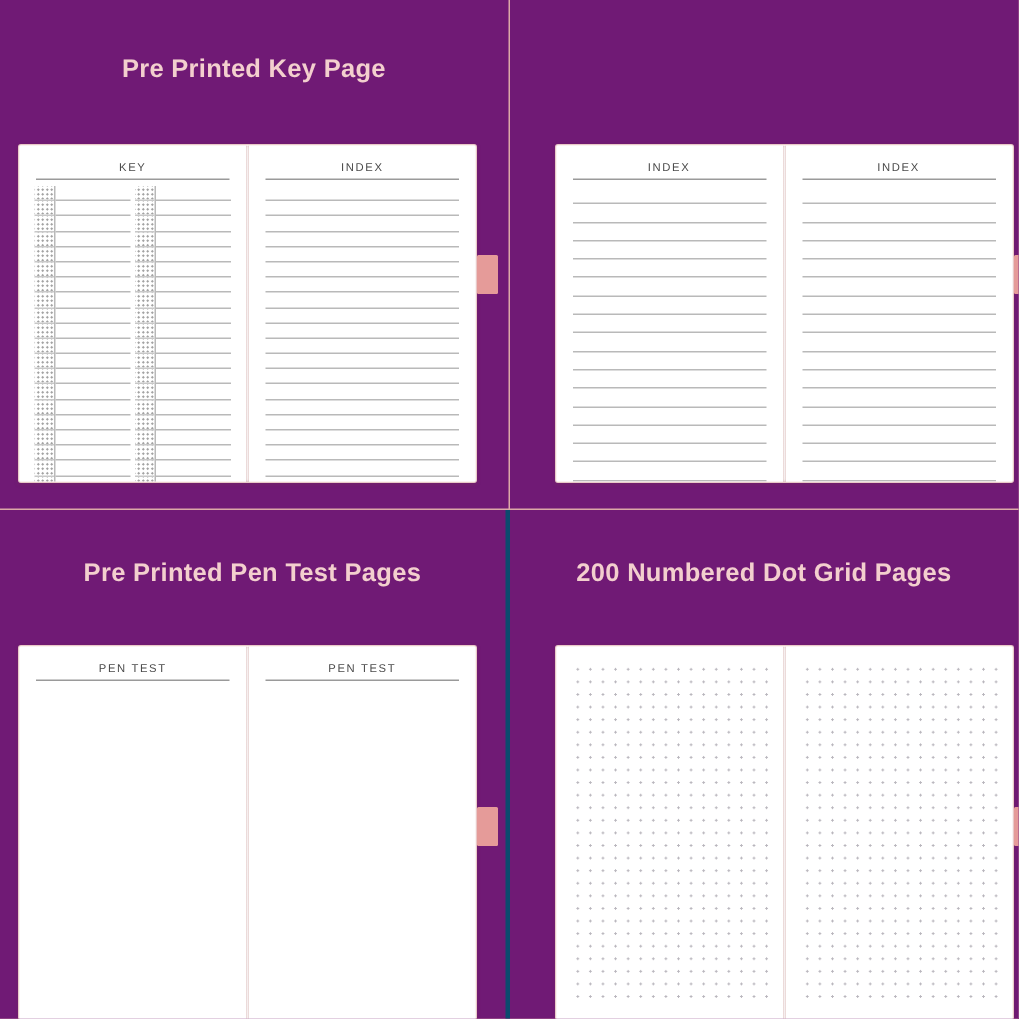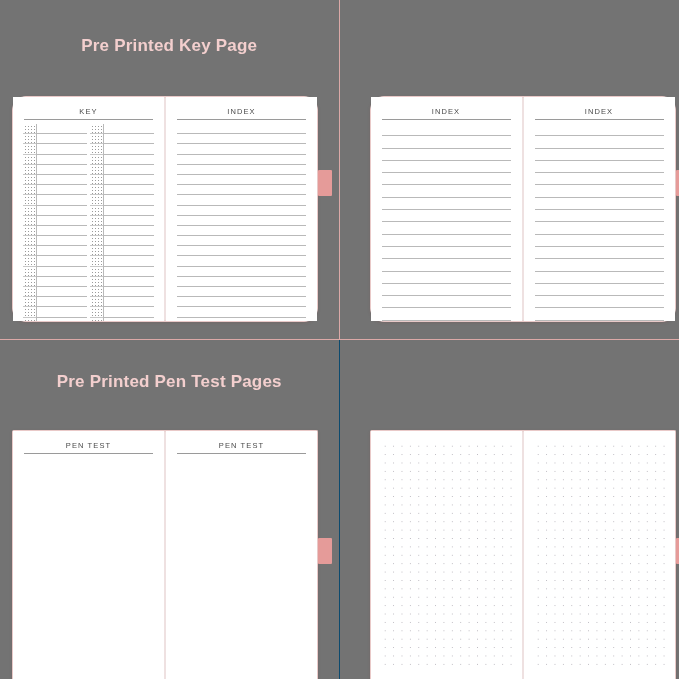--- a/index.html
+++ b/index.html
@@ -13,30 +13,30 @@
     font-family: "Liberation Sans", sans-serif;
     overflow: hidden;
   }
   #root {
     position: relative;
     width: 679px;
     height: 679px;
     display: grid;
     grid-template-columns: 1fr 1fr;
     grid-template-rows: 1fr 1fr;
-    background: #737373;
+    background: #701a75;
   }
   .quad {
     position: relative;
     box-sizing: border-box;
     overflow: hidden;
   }
   .quad.q1 { border-right: 1px solid #dca9a7; border-bottom: 1px solid #dca9a7; }
   .quad.q2 { border-bottom: 1px solid #dca9a7; }
-  .quad.q3 { border-right: 1px solid #0c4a6e; }
+  .quad.q3 { border-right: 3px solid #0c4a6e; }
 
   .quad-title {
     position: absolute;
     left: 0;
     right: 0;
     text-align: center;
     color: #f3cfce;
     font-size: 17px;
     font-weight: bold;
     letter-spacing: 0.2px;
@@ -52,21 +52,21 @@
     box-shadow: 0 1px 3px rgba(120, 60, 60, 0.18);
     box-sizing: border-box;
     display: flex;
   }
   .book-top {
     top: 96px;
     left: 12px;
     width: 306px;
     height: 226px;
     border: 1px solid #e9c9c8;
-    border-radius: 14px;
+    border-radius: 2px;
   }
   .q2 .book-top { left: 30px; }
   .book-bottom {
     top: 90px;
     left: 12px;
     width: 306px;
     height: 254px;
     border: 1px solid #e9c9c8;
     border-bottom: 3px solid #e89a98;
     border-radius: 2px;
@@ -366,20 +366,21 @@
       <div class="spine"></div>
       <div class="page">
         <div class="page-head">PEN TEST</div>
         <div class="blank"></div>
       </div>
     </div>
     <div class="ribbon ribbon-bottom"></div>
   </div>
 
   <div class="quad q4">
+    <div class="quad-title">200 Numbered Dot Grid Pages</div>
 
     <div class="book book-bottom">
       <div class="page">
         <div class="dotgrid"></div>
       </div>
       <div class="spine"></div>
       <div class="page">
         <div class="dotgrid"></div>
       </div>
     </div>

